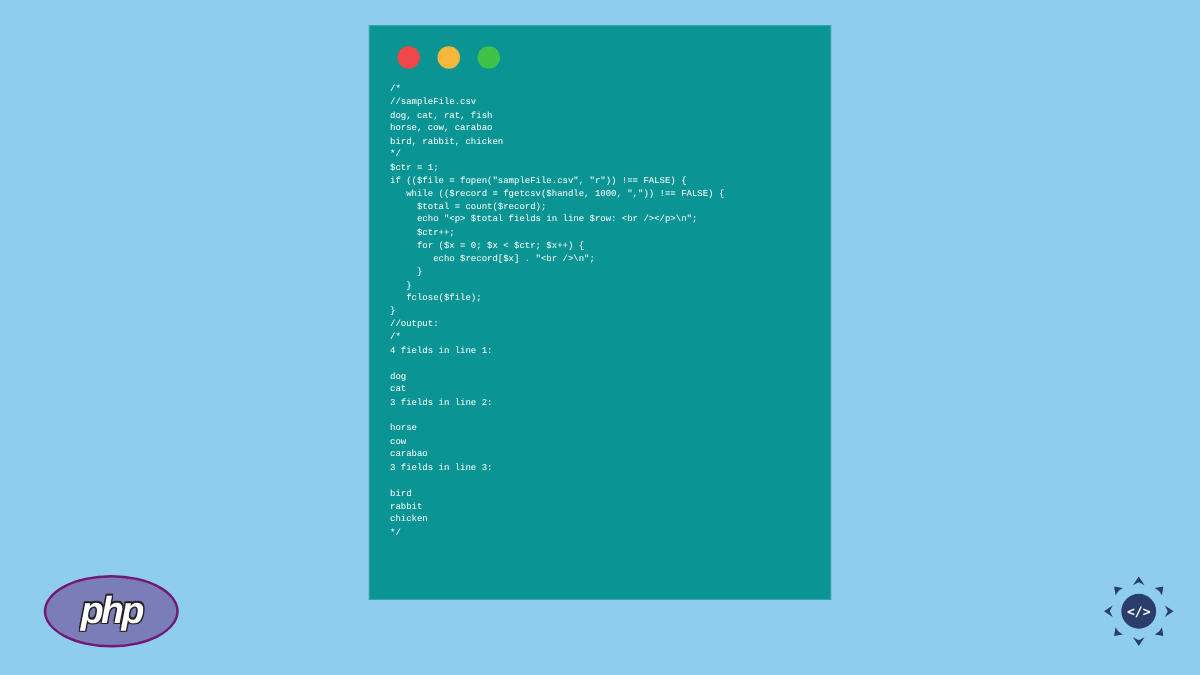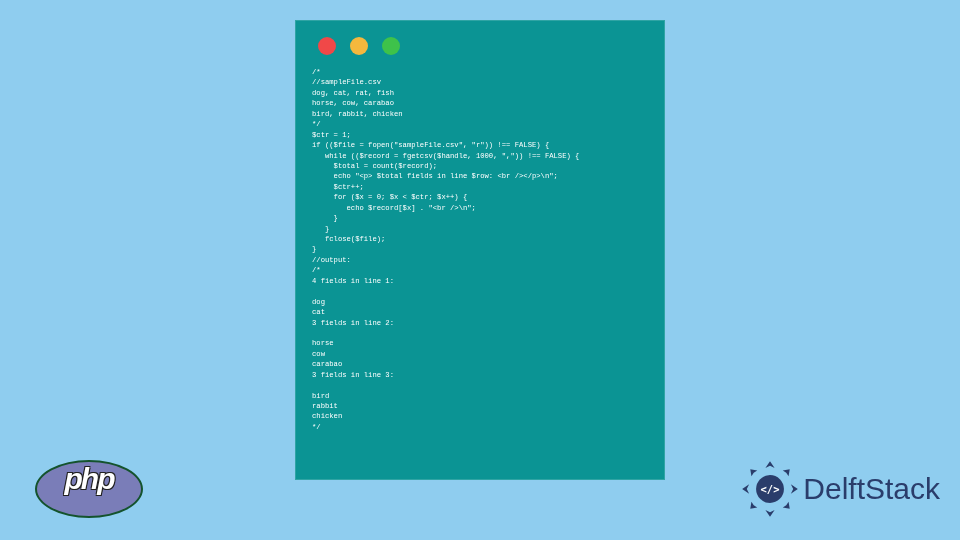--- a/index.html
+++ b/index.html
@@ -43,23 +43,23 @@
     }
     .php-logo {
       position: absolute;
       left: 35px;
       bottom: 22px;
       width: 108px;
       height: 58px;
       background: #7a7db8;
       border-radius: 50% / 50%;
       display: flex;
-      align-items: flex-start;
+      align-items: center;
       justify-content: center;
-      border: 2px solid #14532d;
+      border: 2px solid #701a75;
     }
     .php-logo span {
       color: #fff;
       font-family: Arial, sans-serif;
       font-weight: 900;
       font-size: 30px;
       letter-spacing: -2px;
       font-style: italic;
       text-shadow: 1px 1px 0 #222, -1px -1px 0 #222, 1px -1px 0 #222, -1px 1px 0 #222;
     }
@@ -147,14 +147,13 @@
         <polygon points="2,50 14,42 10,50 14,58"></polygon>
         <polygon points="84,16 82,28 78,22 72,18"></polygon>
         <polygon points="84,84 72,82 78,78 82,72"></polygon>
         <polygon points="16,84 18,72 22,78 28,82"></polygon>
         <polygon points="16,16 28,18 22,22 18,28"></polygon>
       </g>
       <circle cx="50" cy="50" r="24" fill="#2a3d6b"></circle>
       <text x="50" y="57" text-anchor="middle" font-family="monospace" font-size="18" font-weight="bold" fill="#ffffff">&lt;/&gt;</text>
     </svg>
   </div>
-  <span class="delft-text">DelftStack</span>
 </div>
 
 </body></html>

